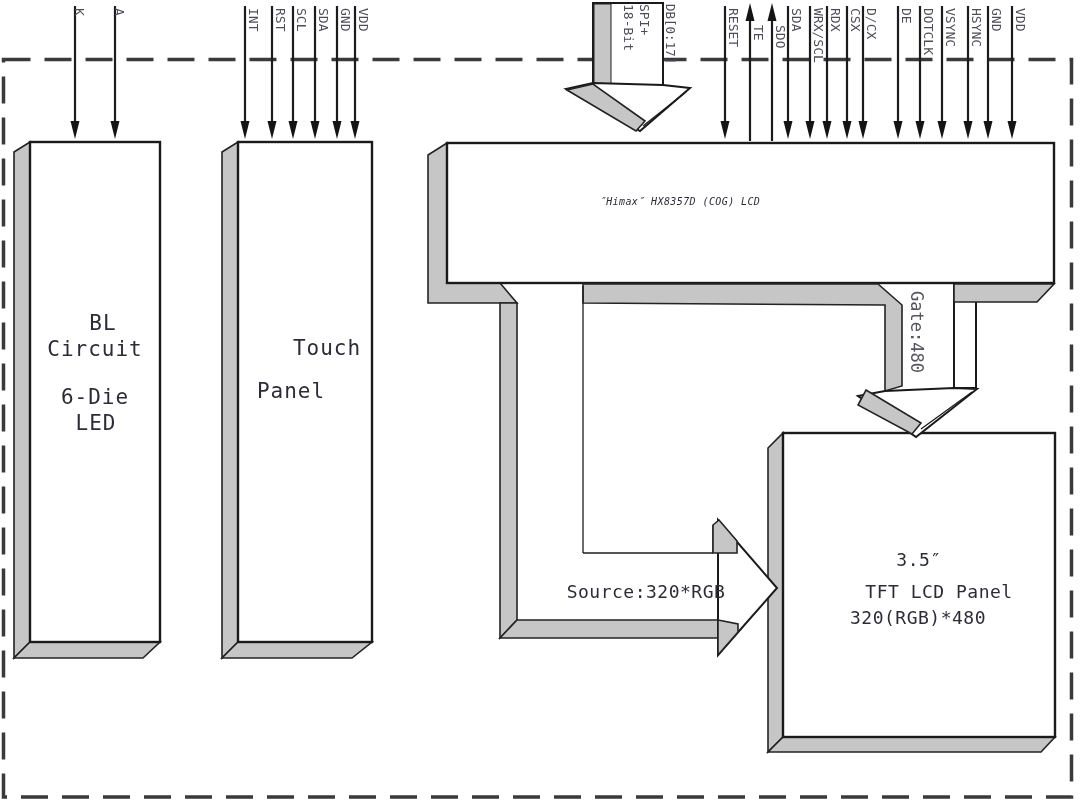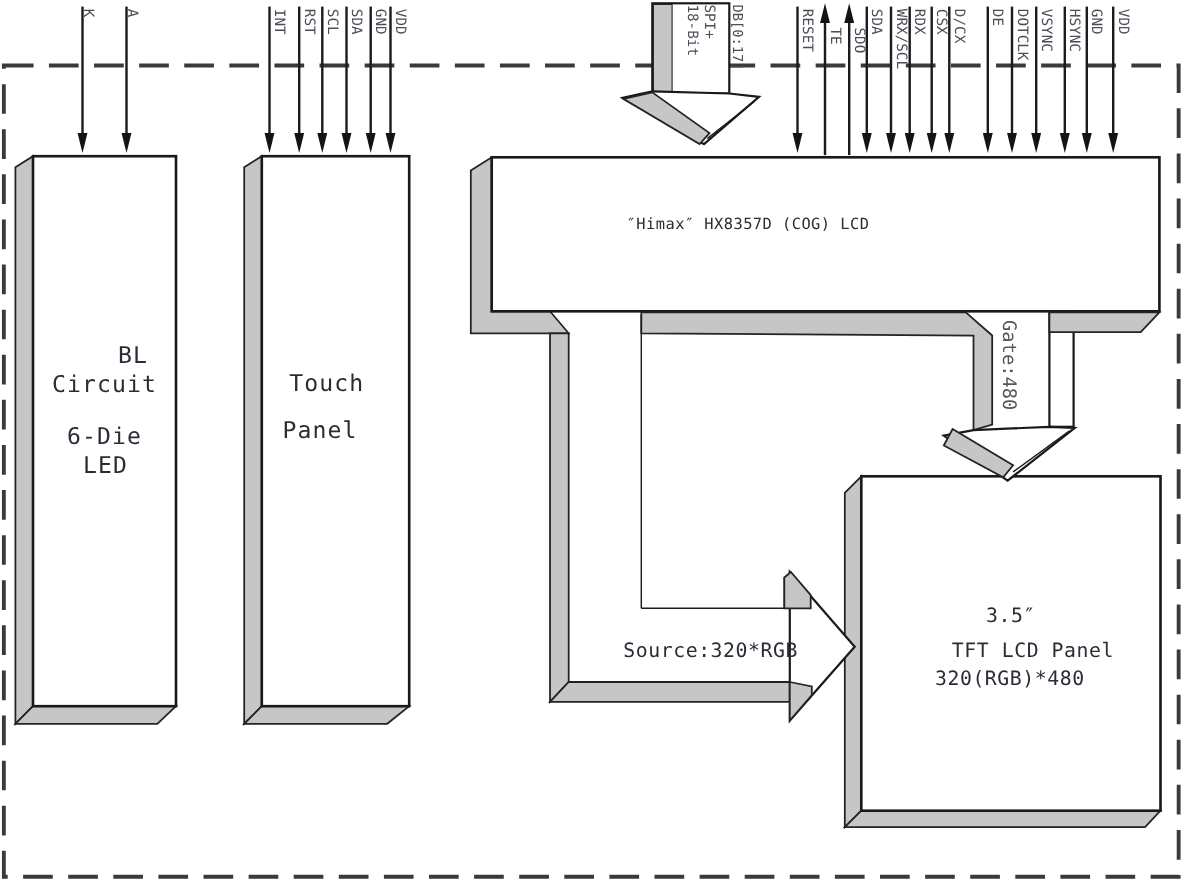--- a/index.html
+++ b/index.html
@@ -11,21 +11,21 @@
   .vlabel{writing-mode:vertical-rl;text-orientation:sideways;font-size:13px;line-height:15px;
           color:#4d4d59;white-space:nowrap;}
   .vlabel div{position:static;line-height:16px;}
   .vgate{writing-mode:vertical-rl;text-orientation:sideways;font-size:17px;line-height:20px;
          color:#55555f;white-space:nowrap;}
   .vdb{writing-mode:vertical-rl;text-orientation:sideways;font-size:12.5px;line-height:15px;
        color:#4d4d59;white-space:nowrap;}
   .hlabel{color:#2c2c37;white-space:nowrap;}
   .center{text-align:center;}
   .big{font-size:21px;letter-spacing:1px;}
-  .ctrl{font-size:14px;letter-spacing:0.4px;}
+  .ctrl{font-size:10px;letter-spacing:0.4px;font-style:italic;}
   .pnl{font-size:18px;letter-spacing:0.5px;text-align:center;}
   
   .gray{fill:#c6c6c6;stroke:#232323;stroke-width:1.6;}
   .face{fill:#ffffff;stroke:#1a1a1a;stroke-width:2.4;}
   .whitearrow{fill:#ffffff;stroke:#1a1a1a;stroke-width:2;}
   .thin{stroke:#1c1c1c;stroke-width:1.3;fill:none;}
   .dashed{fill:none;stroke:#3a3a3a;stroke-width:3.5;stroke-dasharray:27 14;}
   #pins-layer line{stroke:#1c1c1c;stroke-width:2.2;}
   #pins-layer polygon{fill:#141414;stroke:none;}
 </style>
@@ -179,26 +179,26 @@
         </g>
         <g>
           <line x1="1012" x2="1012" y1="6" y2="124"></line>
           <polygon points="1007.5,121 1016.5,121 1012,139"></polygon>
         </g>
       </g>
   </svg>
 
   <div class="labels" id="labels-layer">
 
-    <div class="hlabel big center" style="left:48px;top:311px;width:146px">BL</div>
+    <div class="hlabel big center" style="left:30px;top:311px;width:146px">BL</div>
     <div class="hlabel big center" style="left:30px;top:337px;width:130px">Circuit</div>
     <div class="hlabel big center" style="left:30px;top:385px;width:130px">6-Die</div>
     <div class="hlabel big center" style="left:30px;top:411px;width:132px">LED</div>
 
-    <div class="hlabel big center" style="left:222px;top:336px;width:150px">Touch</div>
+    <div class="hlabel big center" style="left:252px;top:336px;width:150px">Touch</div>
     <div class="hlabel big center" style="left:238px;top:379px;width:106px">Panel</div>
 
     <div class="hlabel ctrl center" style="left:455px;top:196px;width:450px">″Himax″ HX8357D (COG) LCD</div>
 
     <div class="hlabel pnl center" style="left:783px;top:549px;width:272px">3.5″</div>
     <div class="hlabel pnl center" style="left:783px;top:581px;width:312px">TFT LCD Panel</div>
     <div class="hlabel pnl center" style="left:806px;top:607px;width:224px">320(RGB)*480</div>
 
     <div class="hlabel pnl center" style="left:564px;top:581px;width:164px">Source:320*RGB</div>
 

